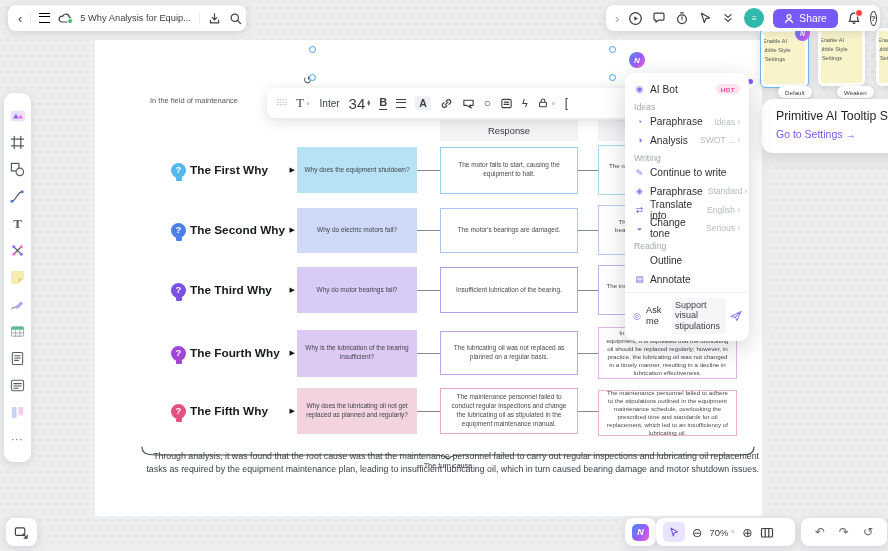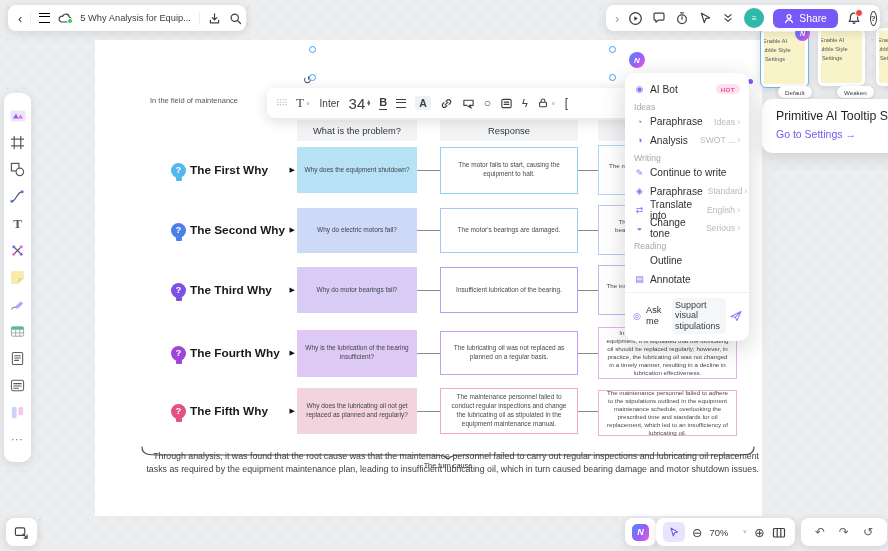--- a/index.html
+++ b/index.html
@@ -132,39 +132,38 @@
   .sticky-sq:after{content:"";position:absolute;right:0;bottom:0;border:3px solid #fff;border-top-color:#e6da92;border-left-color:#e6da92}
   .more-dots{font-size:9px;color:#82878d;letter-spacing:1px;font-weight:bold}
   #corner{left:6px;top:518px;width:31px;height:28px;justify-content:center}
 
   
   #bt-ai{left:625px;top:518px;width:31px;height:28px;justify-content:center}
   #bt-ai .ailogo{position:static;width:17px;height:17px;border-radius:5px;font-size:9px}
   #bt-main{left:656px;top:518px;width:139px;height:28px;padding:0 7px;gap:7px}
   .cursor-btn{width:22px;height:20px;background:#e9e3fc;border-radius:5px;display:flex;align-items:center;justify-content:center}
   .zic{font-size:12.5px;color:#3c4043}
-  .zoomlab{font-size:9.5px;color:#3c4043;display:flex;align-items:flex-start;gap:14px}
+  .zoomlab{font-size:9.5px;color:#3c4043;display:flex;align-items:flex-start;gap:2px}
   #bt-hist{left:801px;top:518px;width:86px;height:28px;justify-content:space-evenly}
   .hic{font-size:12px;color:#5f6469}
 </style>
 </head>
 <body>
 
 <div class="stage">
 
   <div class="board"></div>
 
   <span class="hd" style="left:309px;top:46px"></span>
   <span class="hd" style="left:609px;top:46px"></span>
   <span class="hd" style="left:309px;top:74px"></span>
   <span class="hd" style="left:609px;top:74px"></span>
   <span class="rotcur">↺</span>
   <div class="subtitle">In the field of maintenance</div>
 
-  <div class="hdr" id="h1">What is the problem?</div>
   <div class="hdr" id="h2">Response</div>
   <div class="hdr" id="h3"></div>
 
   <div id="rows-host">
     <div class="why-row r0" style="--bulb: #55b8ec; --qbg: #b7e2f5; --rbd: #8fd2f2; --abd: #a8daf0;">
       <div class="lblk">
         <span class="bulb">
             <span class="bq">?</span>
           </span>
         <span class="lbl">The First Why</span>

